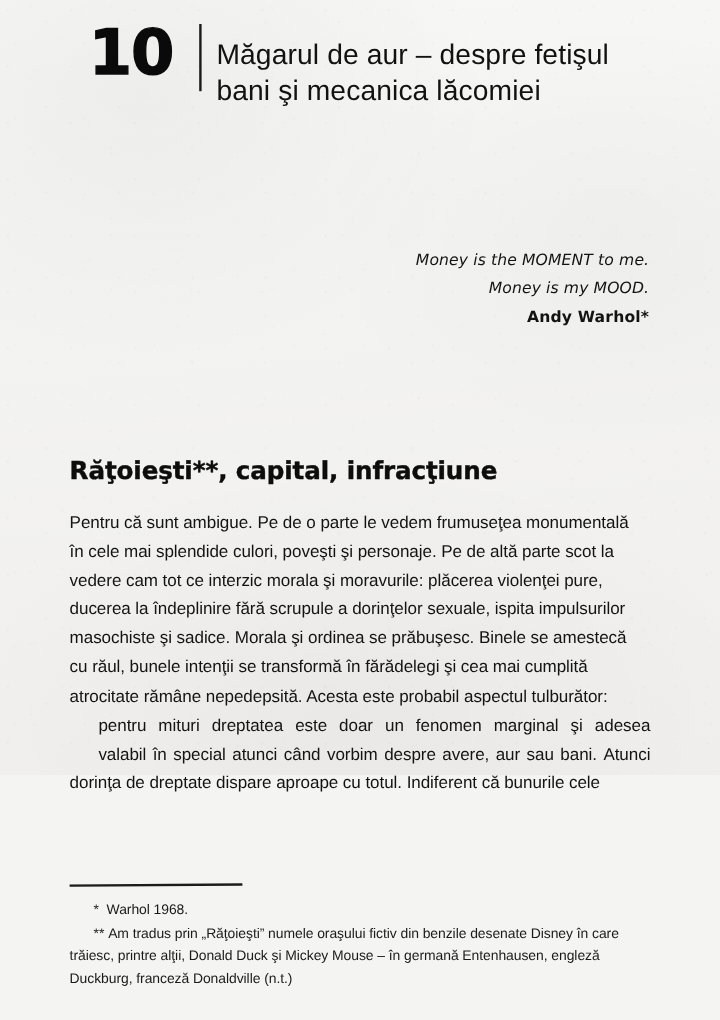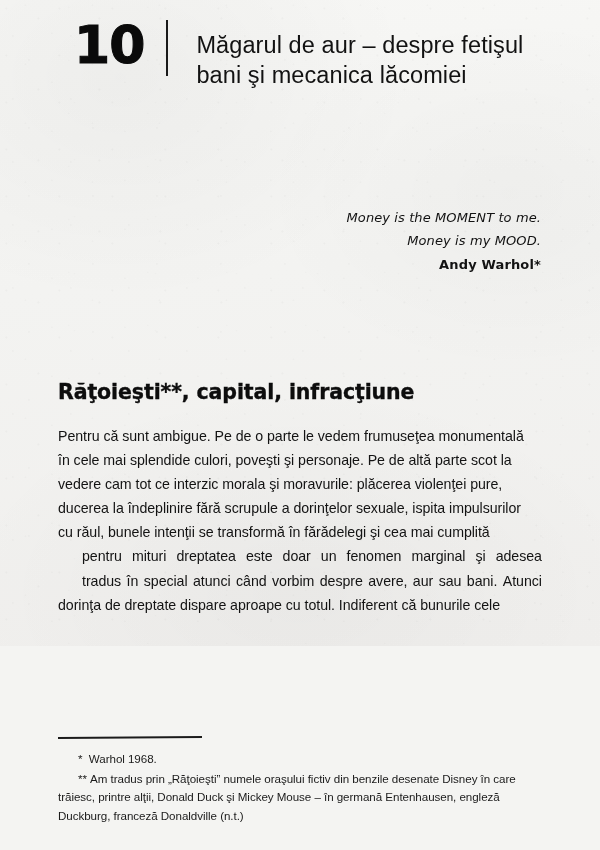--- a/index.html
+++ b/index.html
@@ -71,21 +71,21 @@
 
   .chapter-divider {
     width: 2px;
     height: 56px;
     background: #1a1a1a;
     margin: 6px 0 0 22px;
     flex: none;
   }
 
   .chapter-title {
-    margin-left: 28px;
+    margin-left: 12px;
     font-size: 23.5px;
     line-height: 1.30;
     font-weight: 400;
     color: #121212;
     letter-spacing: 0.1px;
     max-width: 380px;
   }
 
   .chapter-title .tline { display: block; white-space: nowrap; }
 
@@ -202,35 +202,37 @@
     <span class="attribution">Andy Warhol*</span>
   </div>
 
   <h2 class="section-heading">Răţoieşti**, capital, infracţiune</h2>
 
   <div class="body-text">
     <span class="bline">Pentru că sunt ambigue. Pe de o parte le vedem frumuseţea monumentală</span>
     <span class="bline">în cele mai splendide culori, poveşti şi personaje. Pe de altă parte scot la</span>
     <span class="bline">vedere cam tot ce interzic morala şi moravurile: plăcerea violenţei pure,</span>
     <span class="bline">ducerea la îndeplinire fără scrupule a dorinţelor sexuale, ispita impulsurilor</span>
+    <span class="bline">masochiste şi sadice. Morala şi ordinea se prăbuşesc. Binele se amestecă</span>
     <span class="bline">cu răul, bunele intenţii se transformă în fărădelegi şi cea mai cumplită</span>
+    <span class="bline">atrocitate rămâne nepedepsită. Acesta este probabil aspectul tulburător:</span>
     <span class="bline j">
         <span>pentru</span>
         <span>mituri</span>
         <span>dreptatea</span>
         <span>este</span>
         <span>doar</span>
         <span>un</span>
         <span>fenomen</span>
         <span>marginal</span>
         <span>şi</span>
         <span>adesea</span>
       </span>
     <span class="bline j">
-        <span>tradus</span>
+        <span>valabil</span>
         <span>în</span>
         <span>special</span>
         <span>atunci</span>
         <span>când</span>
         <span>vorbim</span>
         <span>despre</span>
         <span>avere,</span>
         <span>aur</span>
         <span>sau</span>
         <span>bani.</span>

